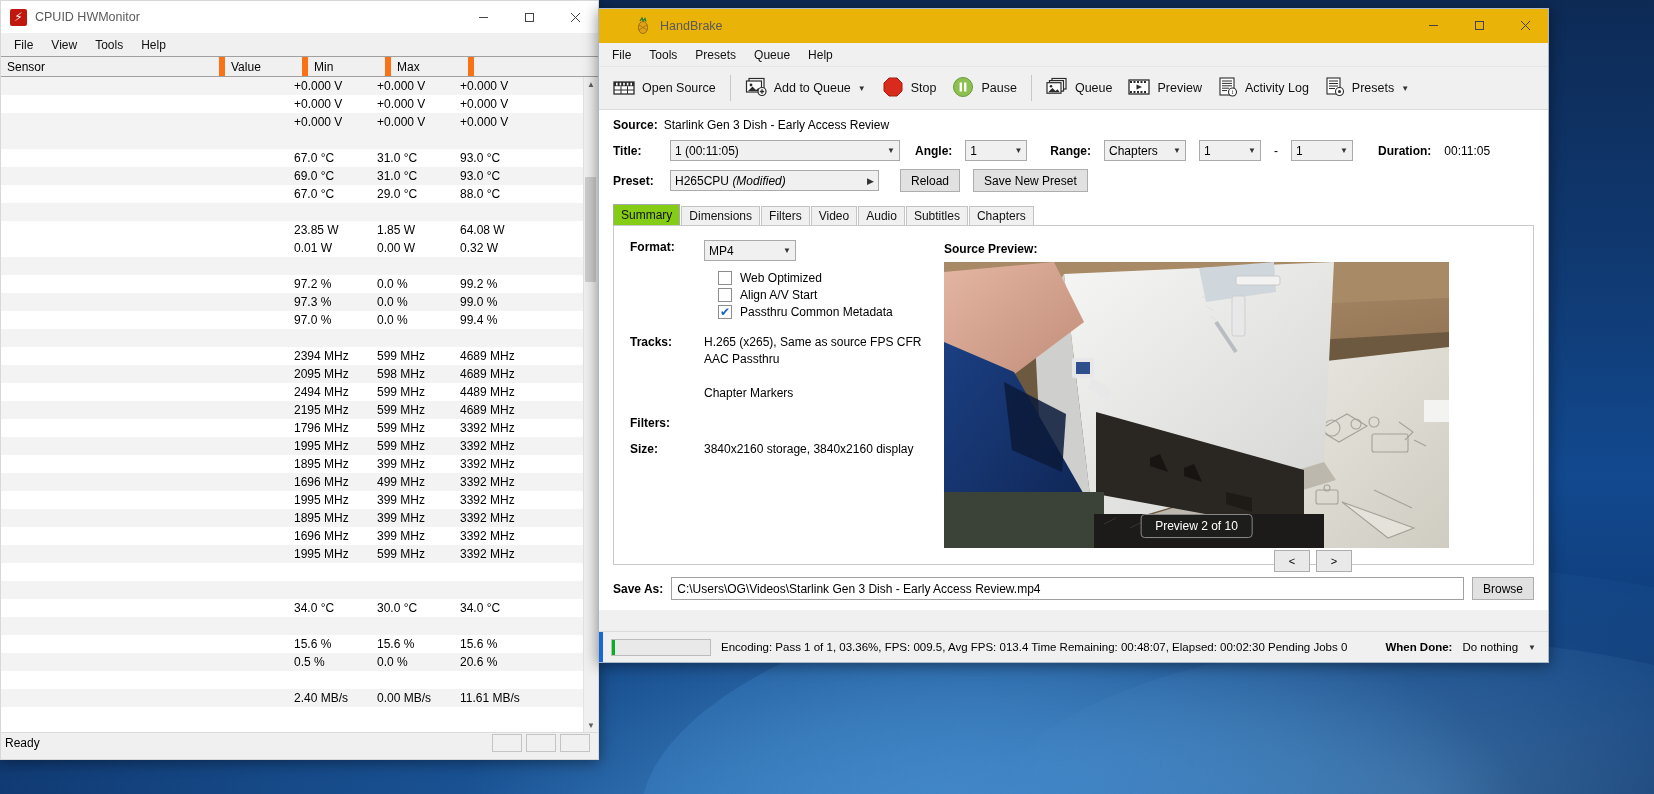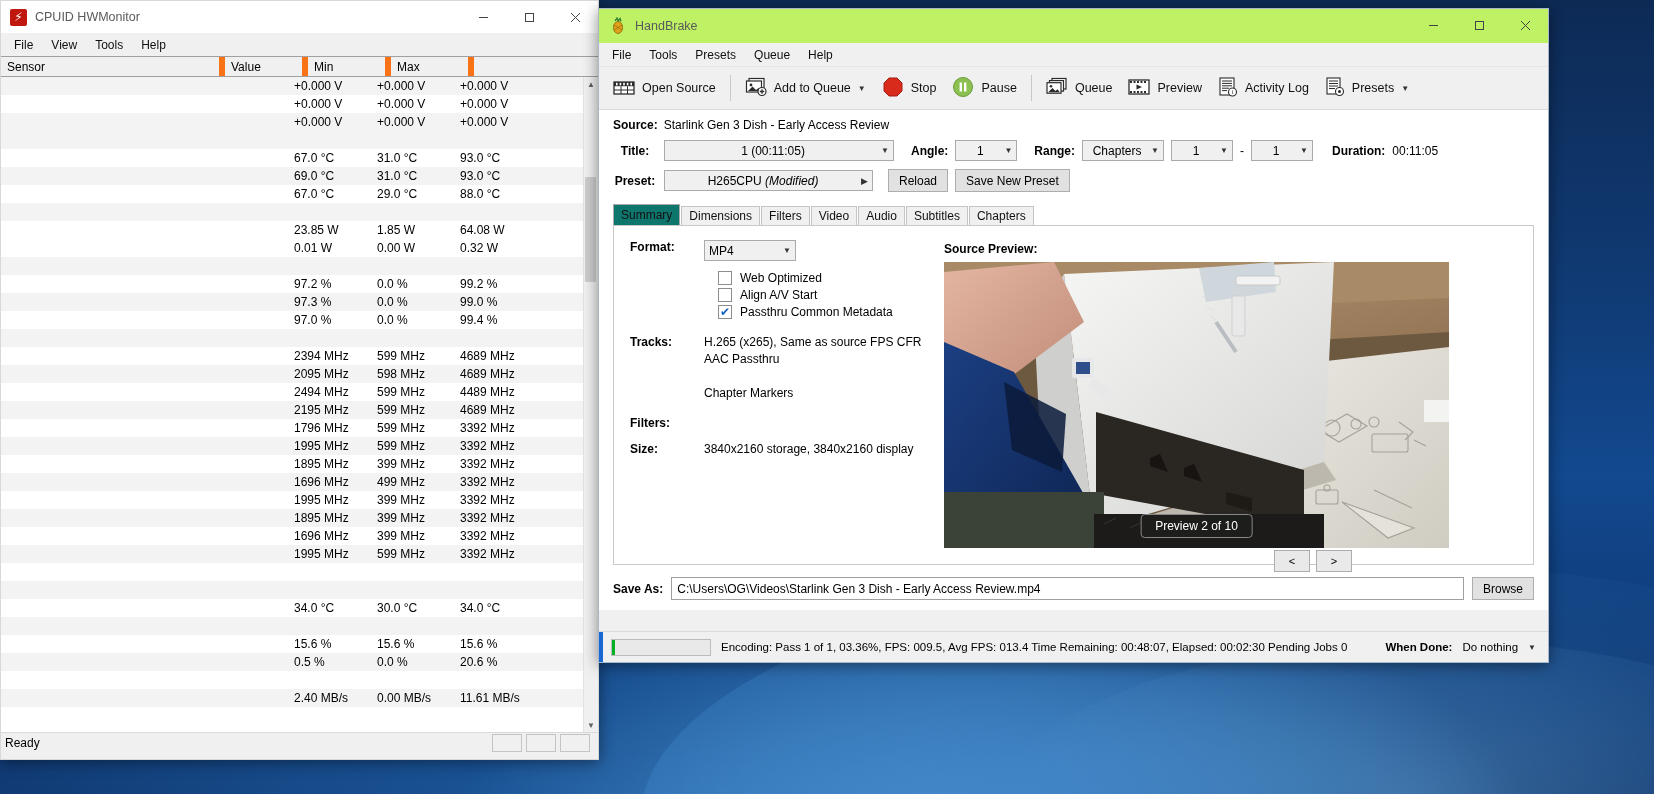--- a/index.html
+++ b/index.html
@@ -45,43 +45,43 @@
   .tv.max{width:83px;}
   .vline{position:absolute;border-left:1px dotted #9a9a9a;top:0;bottom:0;}
   .sbv{position:absolute;right:0;top:0;width:14px;height:100%;background:#f0f0f0;border-left:1px solid #e2e2e2;}
   .sbv .thumb{position:absolute;left:1px;width:11px;background:#cdcdcd;border-radius:1px;}
   .sbv .arr{position:absolute;left:0;width:14px;height:14px;display:flex;align-items:center;justify-content:center;font-size:8px;color:#606060;}
   .statusbar{height:20px;background:#f0f0f0;border-top:1px solid #dadada;display:flex;align-items:center;font-size:12px;padding-left:4px;}
   .sbox{width:28px;height:16px;border:1px solid #c4c4c4;background:#f0f0f0;margin-left:4px;}
 
   
   #hb{left:598px;top:8px;width:949px;height:653px;border:1px solid #a9b8c9;background:#f0f0f0;}
-  #hb .titlebar{background:#bef264;border-bottom:1px solid #f0f0f0;height:34px;}
+  #hb .titlebar{background:#eab308;border-bottom:1px solid #f0f0f0;height:34px;padding-left:25px;}
   #hb .topstripe{position:absolute;left:0;right:0;top:0;height:3px;background:#7ba3c8;}
   #hbicon{width:18px;height:18px;margin-left:10px;position:relative;}
   #hb .menubar{background:#f0f0f0;height:22px;border-bottom:1px solid #e6e6e6;}
   .toolbar{height:42px;background:#f0f0f0;display:flex;align-items:center;border-bottom:1px solid #dcdcdc;padding-left:6px;}
   .tbtn{display:flex;align-items:center;height:34px;padding:0 8px;gap:7px;font-size:12.5px;color:#111;}
   .tsep{width:1px;height:26px;background:#c8c8c8;margin:0 6px;}
   .caret{font-size:8px;color:#333;}
   .hbbody{background:#fff;padding:0;}
   .srcrow{display:flex;align-items:baseline;padding:8px 14px 4px 14px;font-size:12px;}
   .lbl-b{font-weight:bold;}
   .muted{color:#7c7c7c;}
-  .frow{display:flex;align-items:center;padding:4px 14px;font-size:12px;gap:7px;text-align:center;}
+  .frow{display:flex;align-items:center;padding:4px 14px;font-size:12px;gap:13px;}
   .combo{height:21px;border:1px solid #aaa;background:#f0f0f0;display:flex;align-items:center;
     padding:0 4px;box-sizing:border-box;font-size:12px;position:relative;}
   .combo .cv{flex:1;overflow:hidden;white-space:nowrap;}
   .combo .ca{font-size:8px;color:#333;margin-left:4px;}
   .btn{height:23px;border:1px solid #adadad;background:#e1e1e1;padding:0 10px;font-size:12px;
     display:flex;align-items:center;box-sizing:border-box;}
   .tabs{display:flex;padding-left:14px;margin-top:8px;align-items:flex-end;height:21px;}
   .tab{height:19px;border:1px solid #c4c4c4;border-bottom:none;background:#f0f0f0;padding:0 7px;
     display:flex;align-items:center;font-size:12px;box-sizing:border-box;margin-right:1px;color:#111;}
-  .tab.active{background:#0f766e;height:21px;border-color:#a9a9a9;position:relative;z-index:2;}
+  .tab.active{background:#84cc16;height:21px;border-color:#a9a9a9;position:relative;z-index:2;}
   .panel{margin:0 14px 0 14px;border:1px solid #c9c9c9;background:#fff;height:340px;position:relative;box-sizing:border-box;}
   .sumleft{position:absolute;left:0;top:0;width:320px;padding:14px 0 0 16px;box-sizing:border-box;}
   .sumrow{display:flex;margin-bottom:10px;font-size:12px;}
   .sumlbl{width:74px;font-weight:bold;flex-shrink:0;}
   .chk{display:flex;align-items:center;gap:8px;margin:3px 0 3px 88px;font-size:12px;}
   .cbox{width:14px;height:14px;border:1px solid #8d8d8d;background:#fff;box-sizing:border-box;
     display:flex;align-items:center;justify-content:center;}
   .cbox.on{color:#1565c0;font-size:12px;font-weight:bold;}
   .prevwrap{position:absolute;left:330px;top:16px;}
   .prevttl{font-weight:bold;font-size:12px;margin-bottom:6px;}
@@ -717,21 +717,21 @@
       <span class="lbl-b">Source:</span>
       <span style="margin-left:6px">Starlink Gen 3 Dish - Early Access Review</span>
     </div>
 
     <div class="frow">
       <span class="lbl-b" style="width:44px">Title:</span>
       <div class="combo" style="width:230px">
         <span class="cv">1  (00:11:05)</span>
         <span class="ca">▼</span>
       </div>
-      <span class="lbl-b" style="margin-left:10px">Angle:</span>
+      <span class="lbl-b" style="margin-left:2px">Angle:</span>
       <div class="combo" style="width:62px">
         <span class="cv">1</span>
         <span class="ca">▼</span>
       </div>
       <span class="lbl-b" style="margin-left:10px">Range:</span>
       <div class="combo" style="width:82px">
         <span class="cv">Chapters</span>
         <span class="ca">▼</span>
       </div>
       <div class="combo" style="width:62px">

